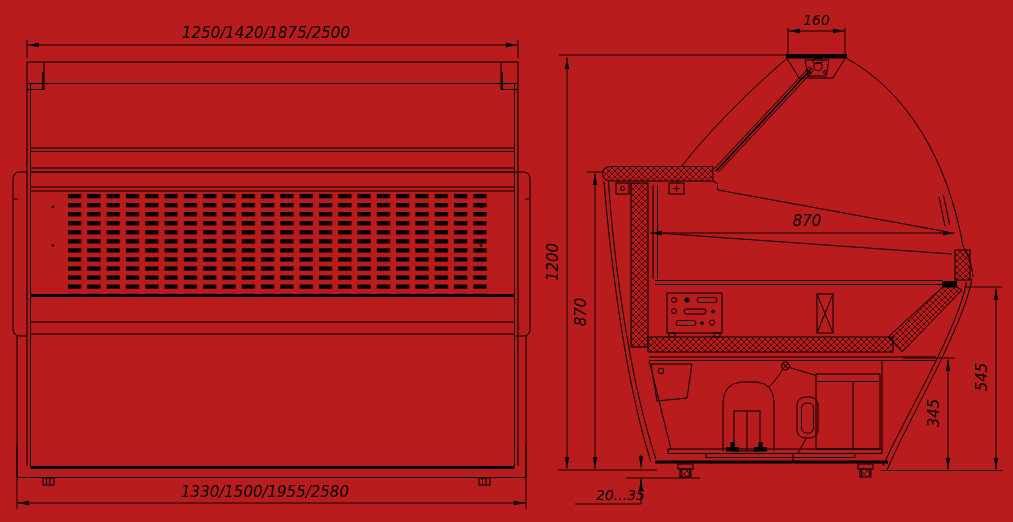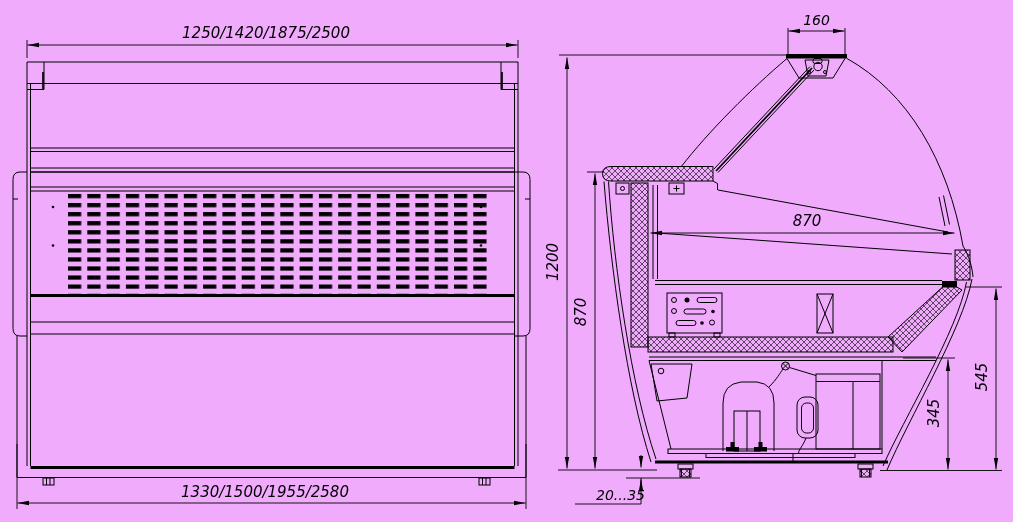--- a/index.html
+++ b/index.html
@@ -1,16 +1,16 @@
 <!DOCTYPE html>
 <html><head>
 <meta charset="utf-8">
 <style>
   html,body{margin:0;padding:0;background:#fff;}
-  .stage{position:relative;width:1013px;height:522px;background:#f0abfc;overflow:hidden;
+  .stage{position:relative;width:1013px;height:522px;background:#b91c1c;overflow:hidden;
          font-family:"DejaVu Sans",sans-serif;}
   svg{position:absolute;left:0;top:0;}
   .ln{fill:none;stroke:#000;stroke-width:1;}
   .md{fill:none;stroke:#000;stroke-width:1.7;}
   .tk{fill:none;stroke:#000;stroke-width:3.2;}
   .dim{fill:none;stroke:#000;stroke-width:0.9;}
   .ht{fill:url(#xh);stroke:#000;stroke-width:1;}
   .bk{fill:#000;stroke:none;}
   .dt{font:italic 15px "DejaVu Sans",sans-serif;fill:#000;}
   .dts{font:italic 14px "DejaVu Sans",sans-serif;fill:#000;}

